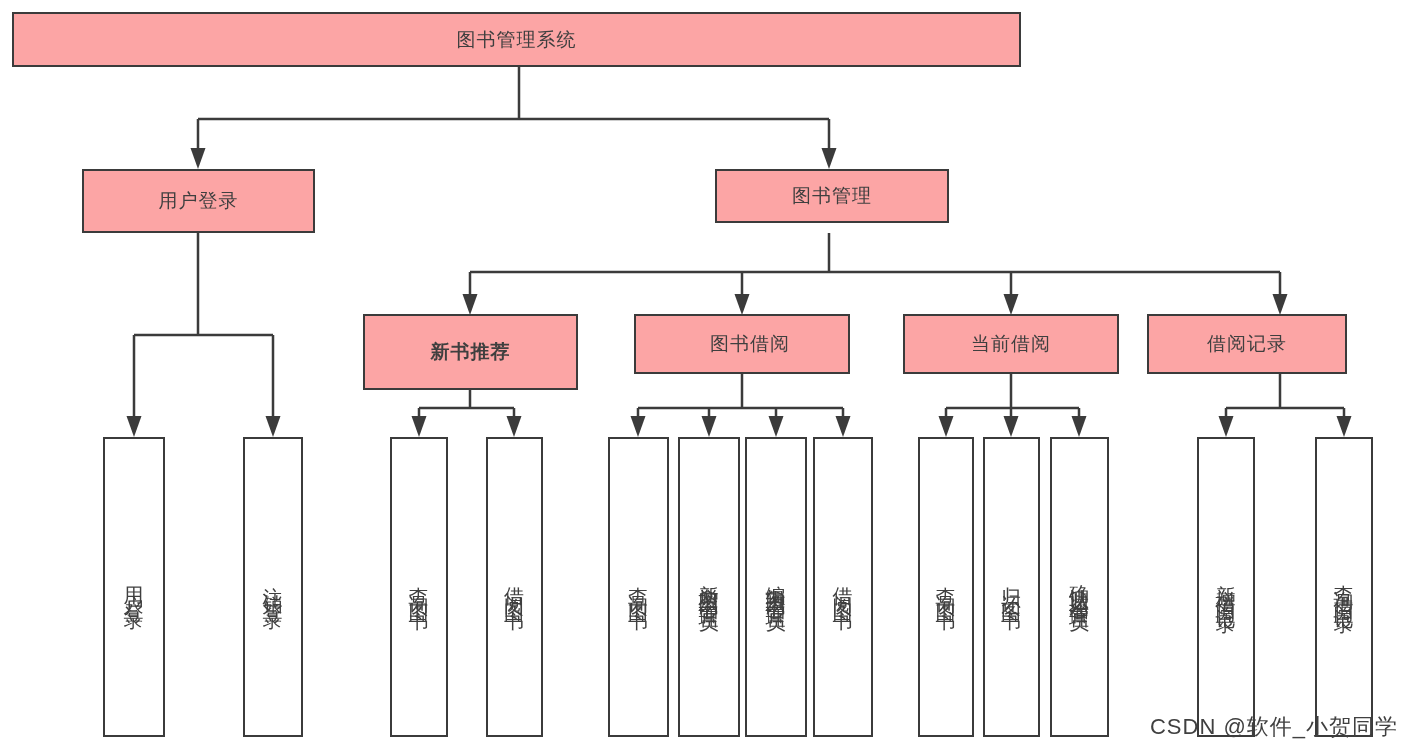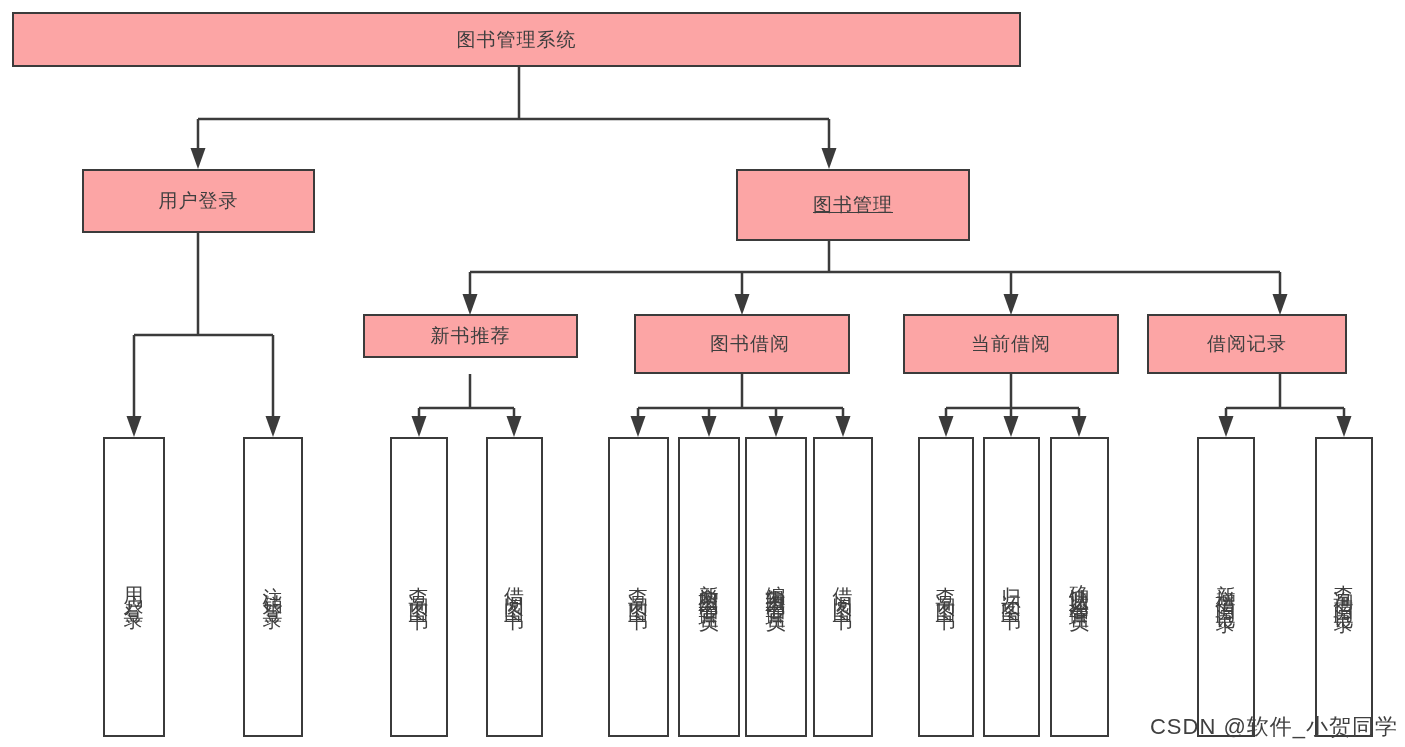--- a/index.html
+++ b/index.html
@@ -95,25 +95,25 @@
       </g>
   </svg>
 
   <div class="box" style="left:12px; top:12px; width:1009px; height:55px;">
     <span>图书管理系统</span>
   </div>
 
   <div class="box" style="left:82px; top:169px; width:233px; height:64px;">
     <span>用户登录</span>
   </div>
-  <div class="box" style="left:736px; top:169px; width:234px; height:72px;text-decoration:underline;">
+  <div class="box" style="left:715px; top:169px; width:234px; height:54px;">
     <span>图书管理</span>
   </div>
 
-  <div class="box" style="left:363px; top:314px; width:215px; height:44px;">
+  <div class="box" style="left:363px; top:314px; width:215px; height:76px;font-weight:bold;">
     <span>新书推荐</span>
   </div>
   <div class="box" style="left:634px; top:314px; width:216px; height:60px;padding-left:16px;">
     <span>图书借阅</span>
   </div>
   <div class="box" style="left:903px; top:314px; width:216px; height:60px;">
     <span>当前借阅</span>
   </div>
   <div class="box" style="left:1147px; top:314px; width:200px; height:60px;">
     <span>借阅记录</span>

